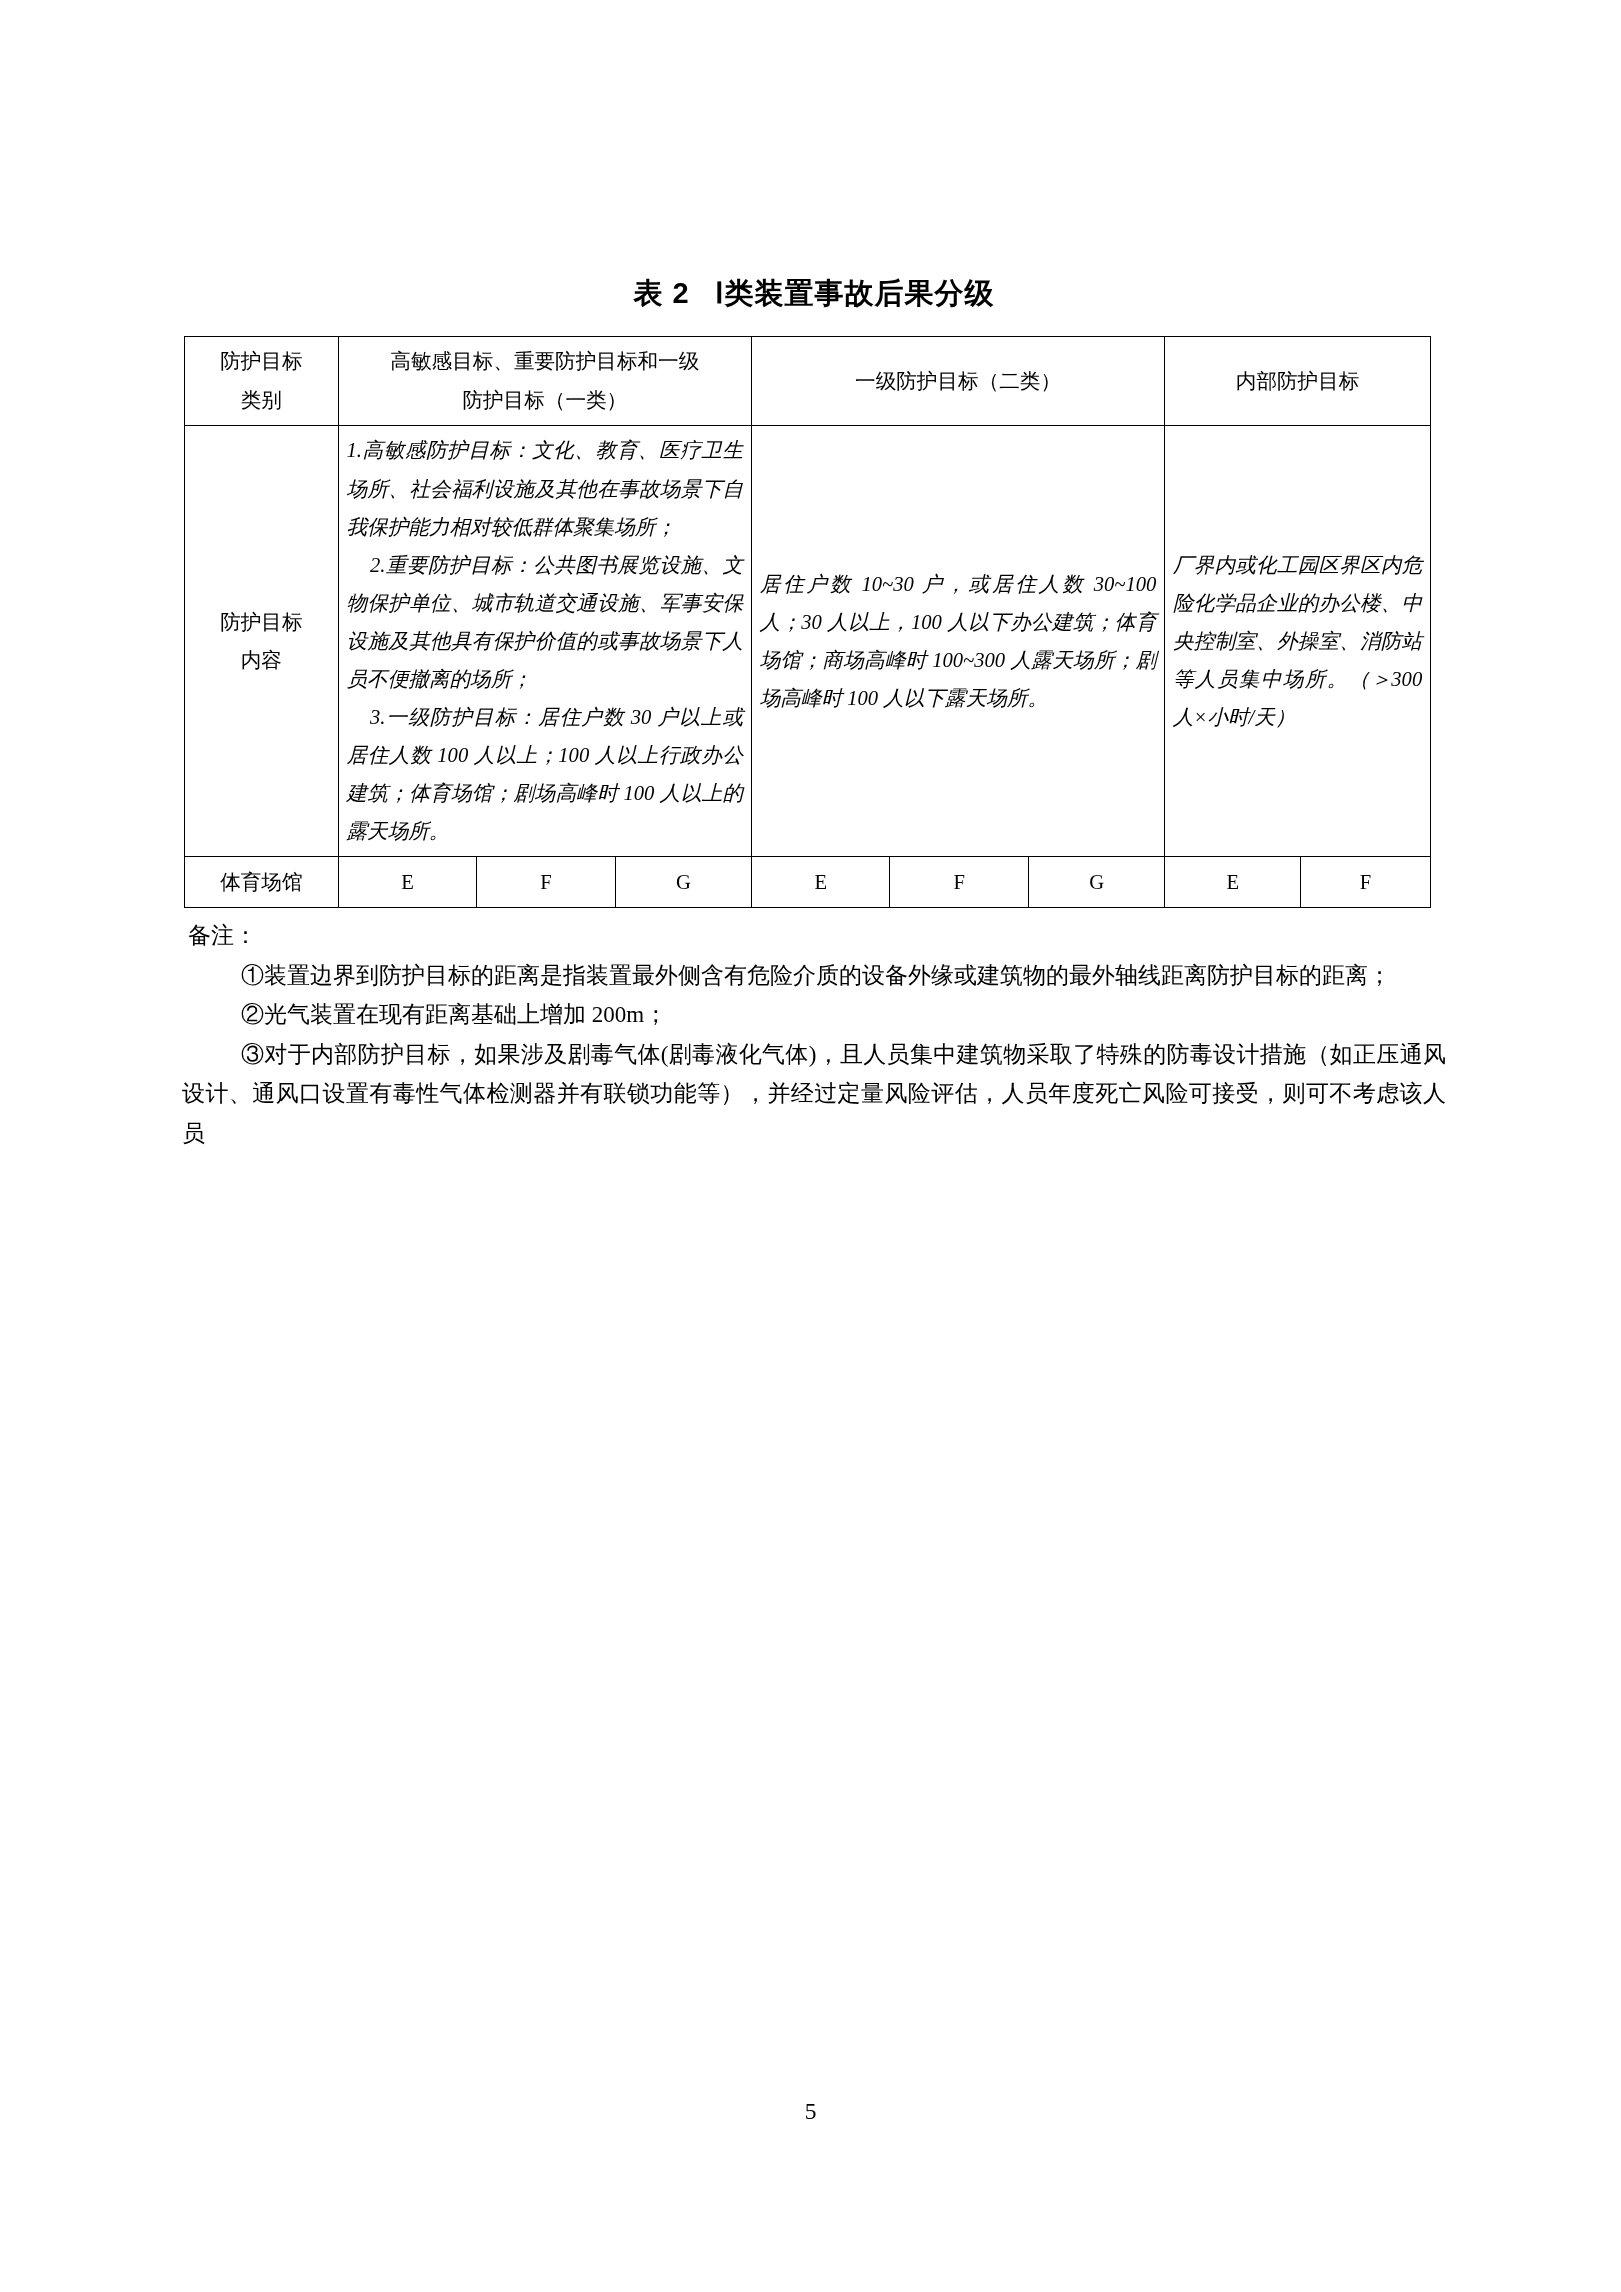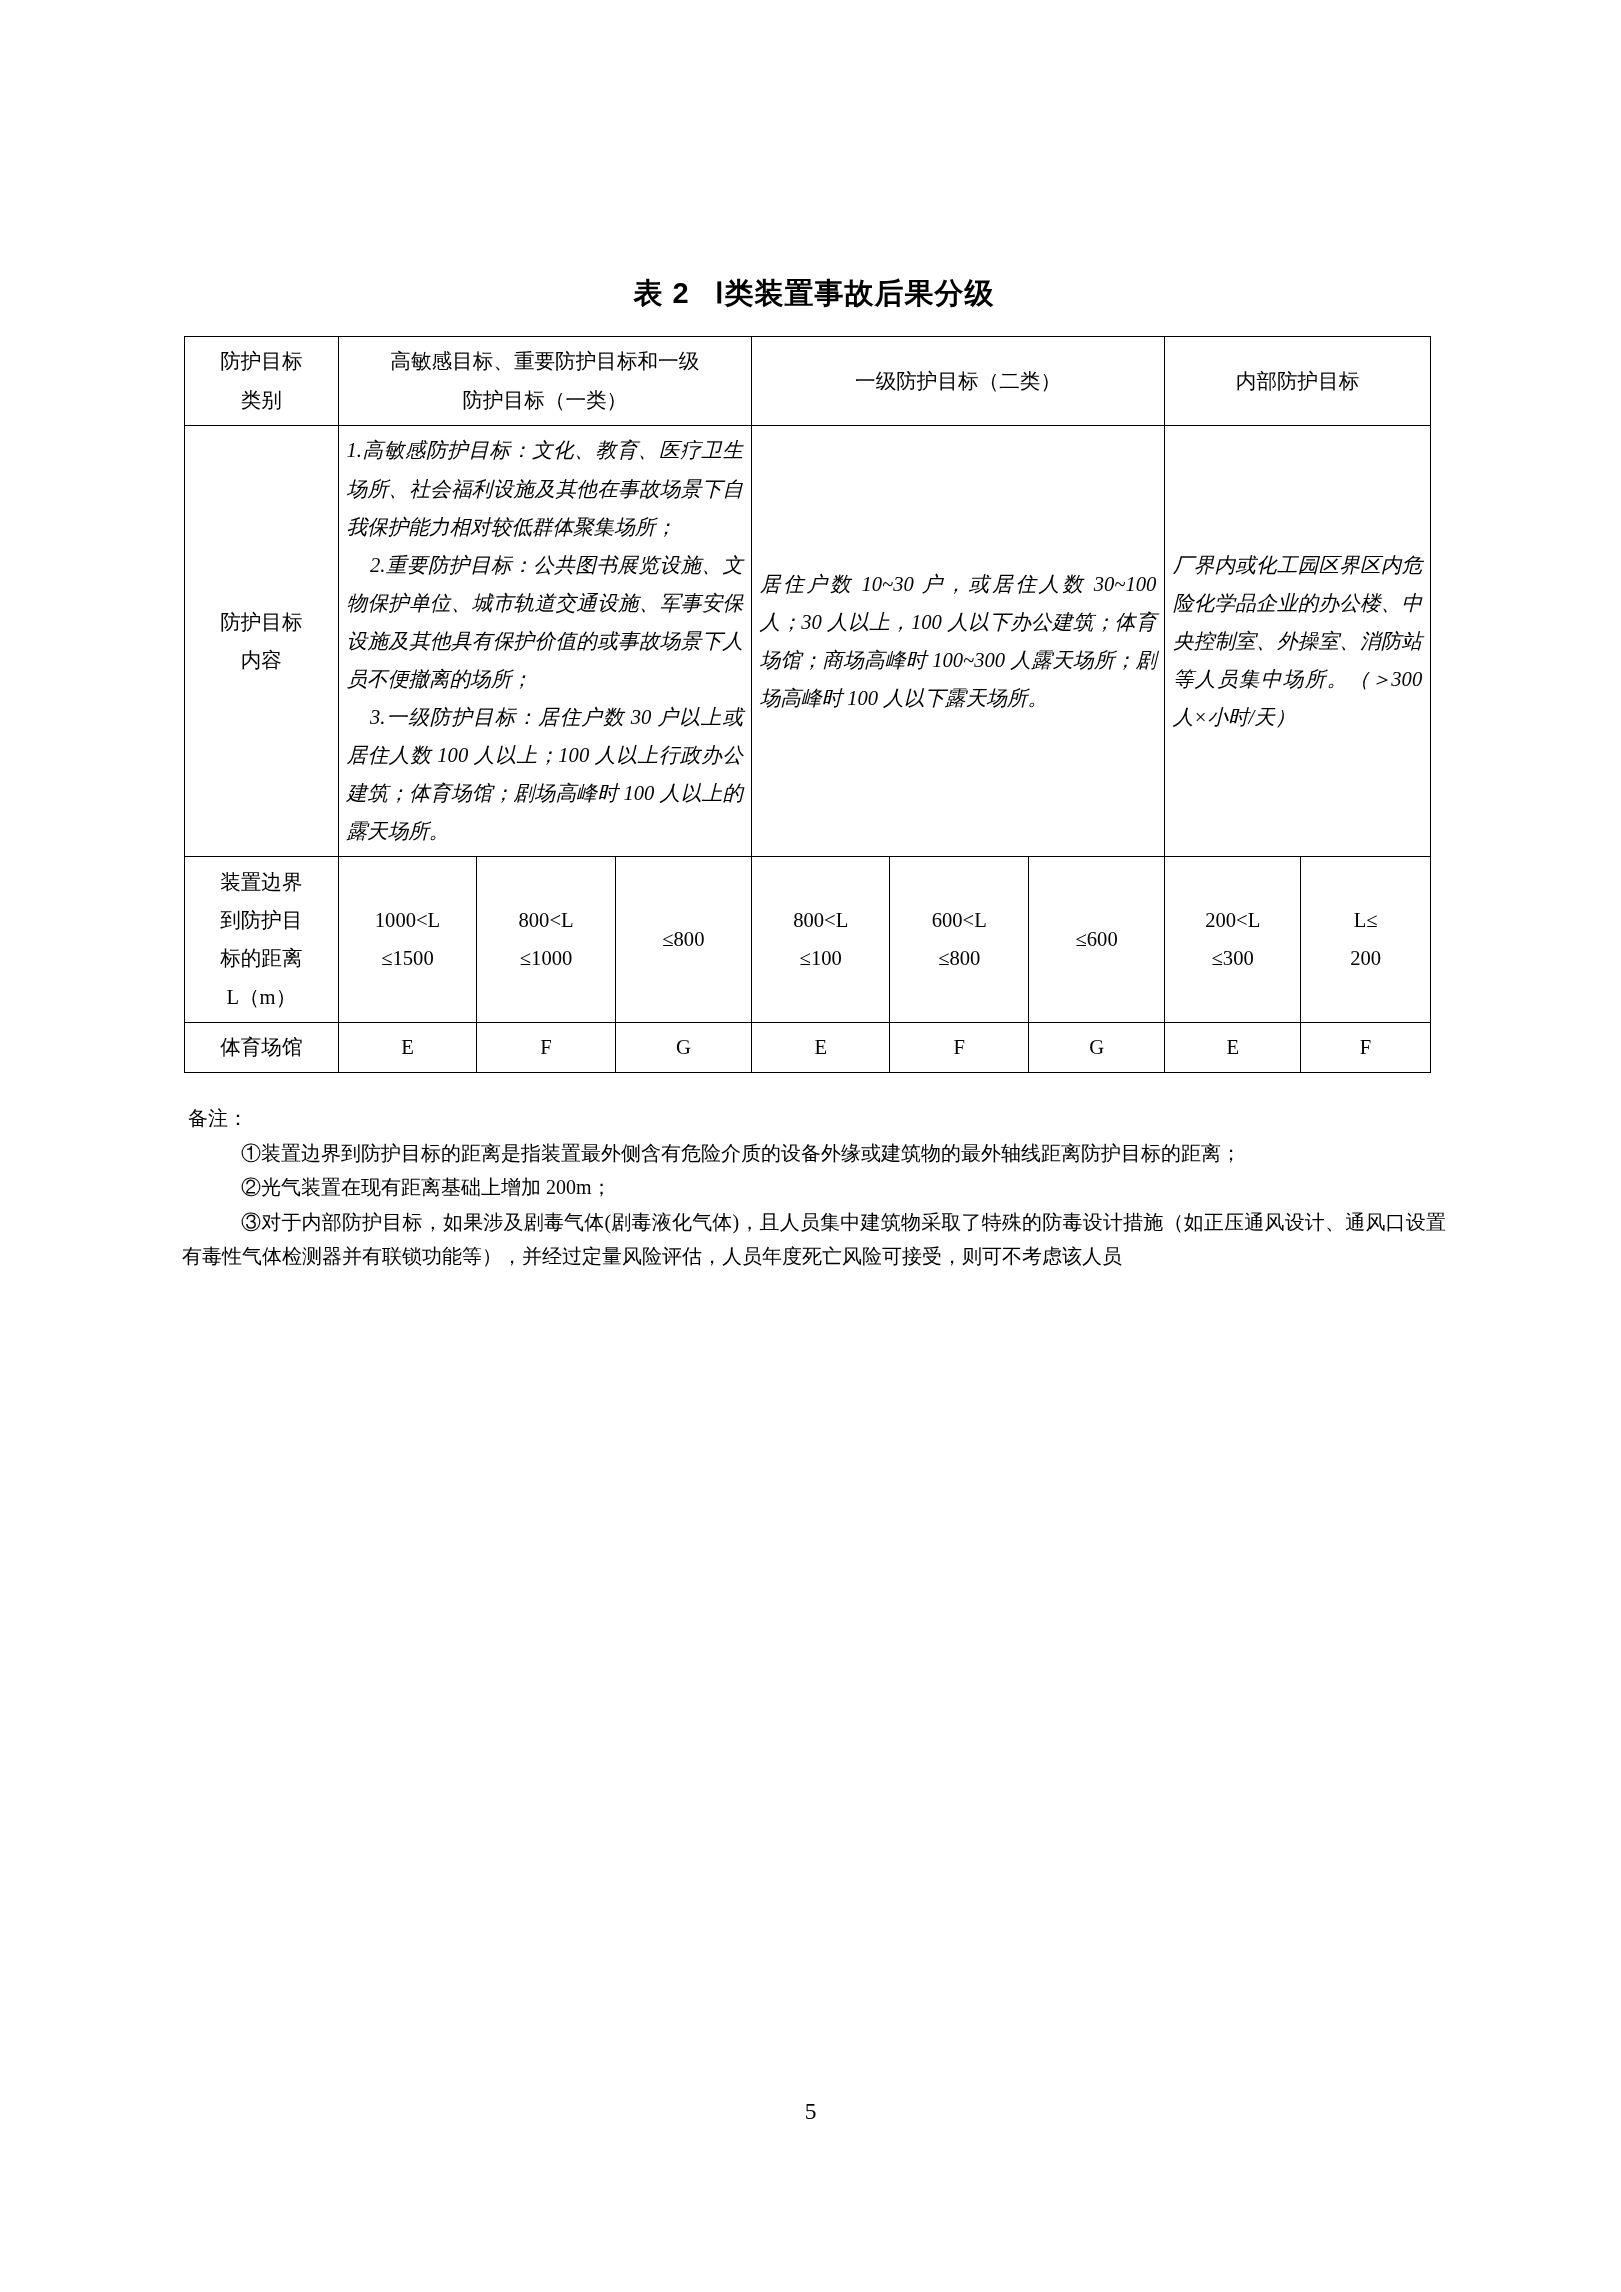--- a/index.html
+++ b/index.html
@@ -85,22 +85,22 @@
   .numcell {
     text-align: center;
     font-size: 20.6px;
     line-height: 1.55;
   }
   .gradecell {
     text-align: center;
     font-size: 20.6px;
   }
   .notes {
-    margin-top: 28px;
-    font-size: 20px;
+    margin-top: 8px;
+    font-size: 23px;
     line-height: 1.72;
     font-family: "Liberation Serif", "DejaVu Serif", serif;
     text-align: justify;
     text-justify: inter-ideograph;
   }
   .notes .label {
     margin-left: 5.9px;
   }
   .notes p {
     margin: 0;
@@ -152,31 +152,20 @@
           <td class="rowlabel">防护目标<br>内容</td>
           <td class="celltext" colspan="3">
             <p>1.高敏感防护目标：文化、教育、医疗卫生场所、社会福利设施及其他在事故场景下自我保护能力相对较低群体聚集场所；</p>
             <p class="indent">2.重要防护目标：公共图书展览设施、文物保护单位、城市轨道交通设施、军事安保设施及其他具有保护价值的或事故场景下人员不便撤离的场所；</p>
             <p class="indent">3.一级防护目标：居住户数 30 户以上或居住人数 100 人以上；100 人以上行政办公建筑；体育场馆；剧场高峰时 100 人以上的露天场所。</p>
           </td>
           <td class="celltext" colspan="3">居住户数 10~30 户，或居住人数 30~100 人；30 人以上，100 人以下办公建筑；体育场馆；商场高峰时 100~300 人露天场所；剧场高峰时 100 人以下露天场所。</td>
           <td class="celltext" colspan="2">厂界内或化工园区界区内危险化学品企业的办公楼、中央控制室、外操室、消防站等人员集中场所。（＞300 人×小时/天）</td>
         </tr>
 
-        <tr>
-          <td class="rowlabel">装置边界<br>到防护目<br>标的距离<br>L（m）</td>
-          <td class="numcell">1000&lt;L<br>≤1500</td>
-          <td class="numcell">800&lt;L<br>≤1000</td>
-          <td class="numcell">≤800</td>
-          <td class="numcell">800&lt;L<br>≤100</td>
-          <td class="numcell">600&lt;L<br>≤800</td>
-          <td class="numcell">≤600</td>
-          <td class="numcell">200&lt;L<br>≤300</td>
-          <td class="numcell">L≤<br>200</td>
-        </tr>
 
         <tr>
           <td class="rowlabel">体育场馆</td>
           <td class="gradecell">E</td>
           <td class="gradecell">F</td>
           <td class="gradecell">G</td>
           <td class="gradecell">E</td>
           <td class="gradecell">F</td>
           <td class="gradecell">G</td>
           <td class="gradecell">E</td>

